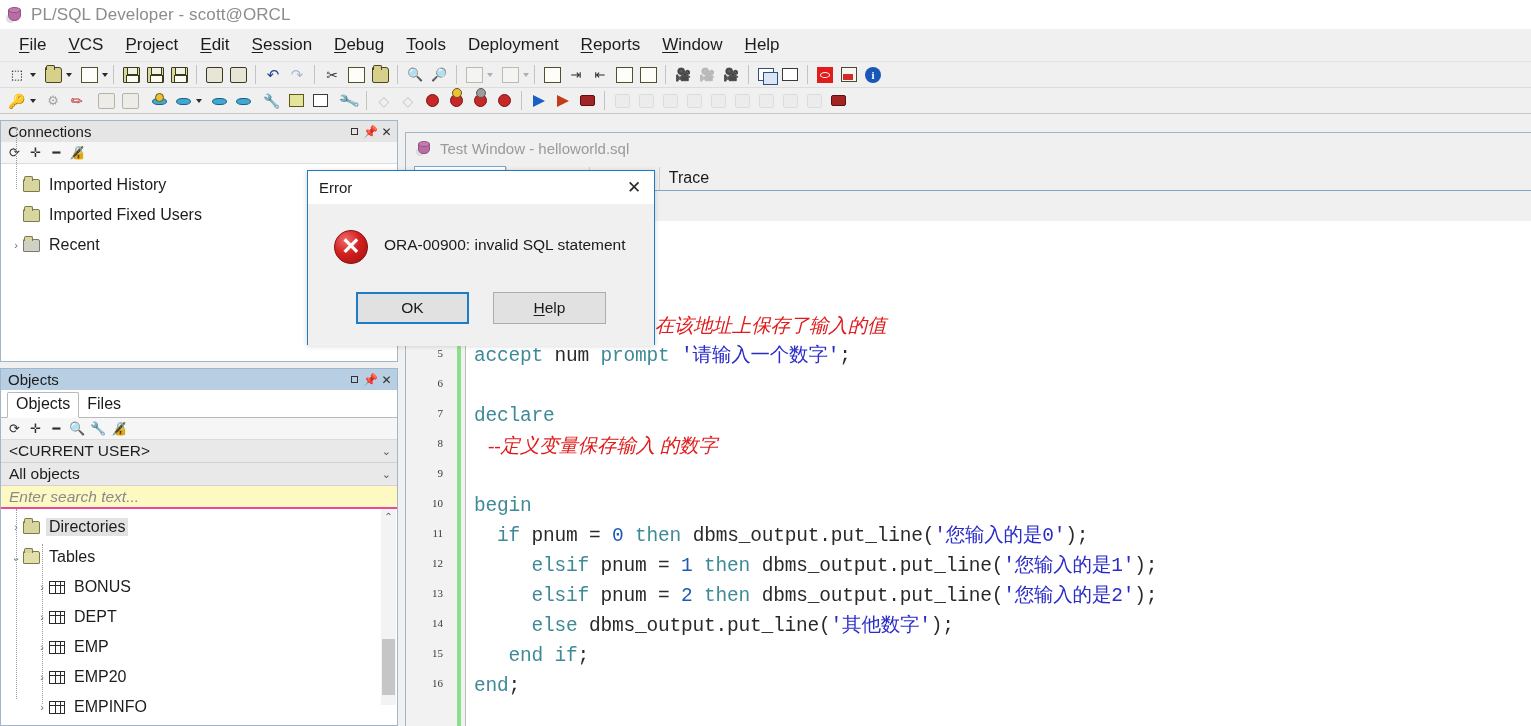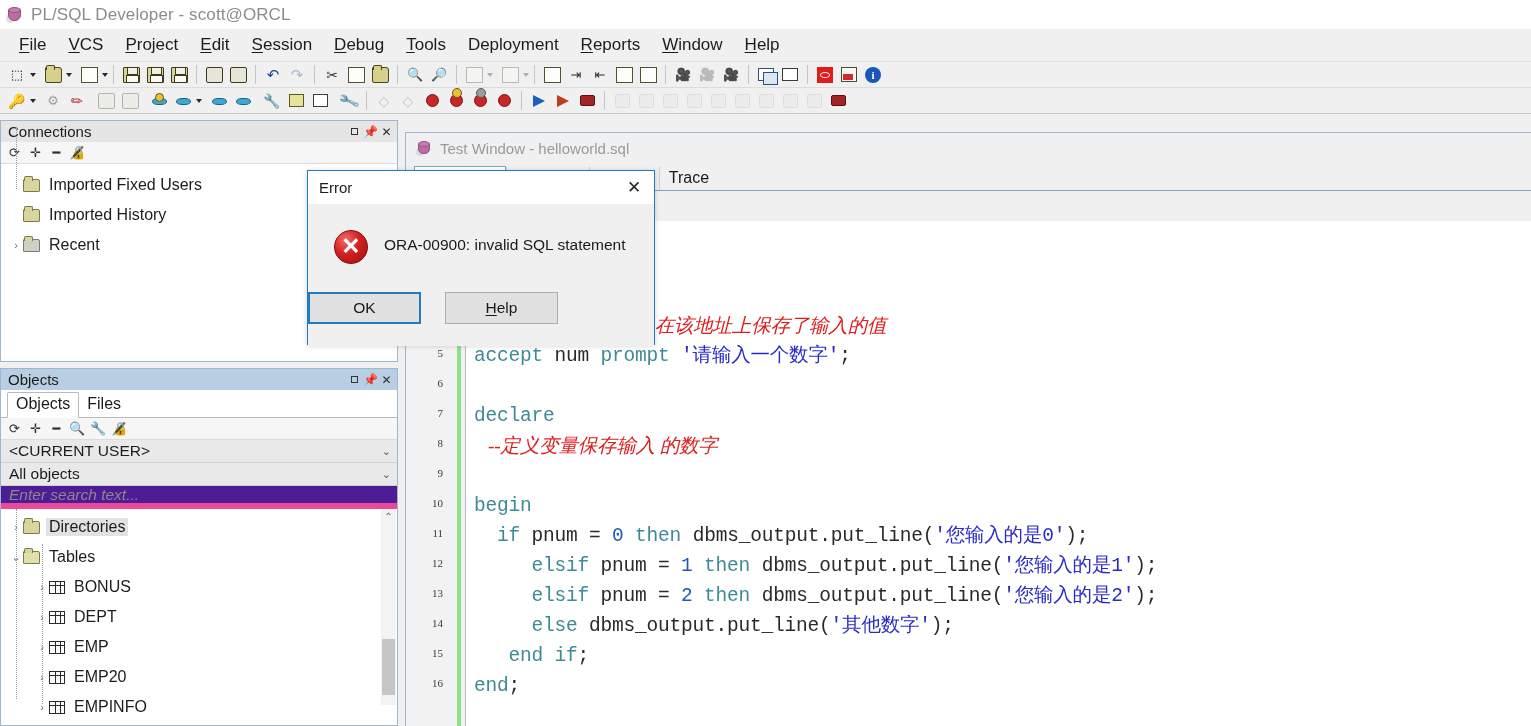--- a/index.html
+++ b/index.html
@@ -196,21 +196,21 @@
   }
 
   .combo {
     height: 23px; background: #e9e9e9; border-bottom: 1px solid #d2d2d2;
     display: flex; align-items: center; padding: 0 6px 0 8px;
     font-size: 15.5px; color: #1c1c1c; cursor: default;
   }
   .combo .spacer { flex: 1; }
   .chev { font-size: 11px; color: #5a5a5a; }
   .searchbox {
-    height: 23px; background: #4c1d95; border-bottom: 6px solid #ec4899;
+    height: 23px; background: #fef9c3; border-bottom: 2px solid #ec4899;
     display: flex; align-items: center; padding-left: 8px;
     font-size: 15.5px; color: #8a8a8a; font-style: italic;
   }
 
   .vscroll {
     position: absolute; right: 1px; top: 0; width: 15px; bottom: 0; background: #f3f3f3;
   }
   .vscroll .up, .vscroll .dn {
     height: 15px; display: flex; align-items: center; justify-content: center;
     font-size: 10px; color: #5a5a5a;
@@ -310,21 +310,21 @@
   .err-icon span {
     color: #ffffff; font-size: 23px; font-weight: bold; line-height: 1;
     transform: translateY(-1px);
   }
   .err-msg {
     position: absolute; left: 76px; top: 32px; font-size: 15.5px; color: #1a1a1a;
     white-space: nowrap;
   }
   .dlg-buttons {
     position: absolute; left: 0; top: 88px; width: 100%;
-    display: flex; gap: 24px;
+    display: flex; justify-content: center; gap: 24px;
   }
   .dlg-btn {
     width: 113px; height: 32px; font-size: 15.5px; color: #1a1a1a;
     background: #e1e1e1; border: 1px solid #adadad;
     display: flex; align-items: center; justify-content: center; cursor: default;
   }
   .dlg-btn.default { border: 2px solid #1d7cc4; }
   .dlg-btn u { text-decoration: underline; text-underline-offset: 2px; }
 </style>
 </head>
@@ -619,26 +619,26 @@
       <span class="mini-btn">⟳</span>
       <span class="mini-btn">✛</span>
       <span class="mini-btn">━</span>
       <span class="mini-btn">🔏</span>
     </div>
     <div class="tree">
       <div class="dotline" style="left:15px; top:6px; height:62px;"></div>
       <div class="tree-row">
         <span class="twist"></span>
         <span class="folder-ico"></span>
-        <span class="tlabel">Imported Fixed Users</span>
+        <span class="tlabel">Imported History</span>
       </div>
       <div class="tree-row">
         <span class="twist"></span>
         <span class="folder-ico"></span>
-        <span class="tlabel">Imported History</span>
+        <span class="tlabel">Imported Fixed Users</span>
       </div>
       <div class="tree-row">
         <span class="twist">›</span>
         <span class="folder-ico closedgray"></span>
         <span class="tlabel">Recent</span>
       </div>
     </div>
   </div>
 
   <div class="pane" style="left:0px; top:368px; width:398px; height:358px;">

